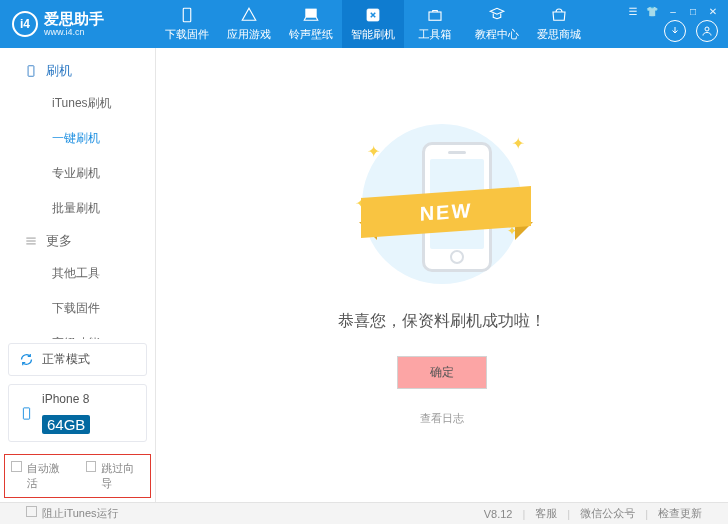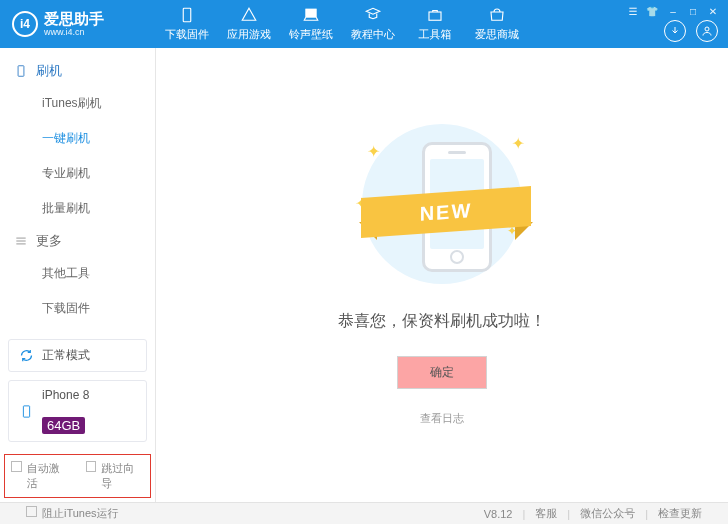--- a/index.html
+++ b/index.html
@@ -13,31 +13,31 @@
 .nav{display:flex;height:100%;}
 .nav-item{width:62px;display:flex;flex-direction:column;align-items:center;justify-content:center;font-size:11px;cursor:pointer;}
 .nav-item.active{background:#0f7cd0;}
 .nav-icon{width:18px;height:18px;margin-bottom:3px;fill:#fff;stroke:#fff;}
 .header-right{position:absolute;right:8px;top:4px;display:flex;gap:6px;font-size:10px;align-items:center;}
 .win-btn{width:14px;height:14px;display:inline-flex;align-items:center;justify-content:center;cursor:pointer;opacity:.9;}
 .header-right2{position:absolute;right:10px;bottom:6px;display:flex;gap:10px;}
 .circle-btn{width:22px;height:22px;border:1.5px solid #fff;border-radius:50%;display:flex;align-items:center;justify-content:center;cursor:pointer;}
 .body{display:flex;height:calc(100% - 48px - 22px);}
 .sidebar{width:156px;border-right:1px solid #e6e6e6;display:flex;flex-direction:column;font-size:12px;color:#555;}
-.side-scroll{flex:1;overflow:hidden;padding-top:8px;}
+.side-scroll{flex:1;overflow:hidden;padding-top:8px;padding-left:10px;}
 .side-heading{display:flex;align-items:center;padding:6px 14px;font-size:13px;color:#2b78c3;font-weight:500;gap:8px;}
 .side-heading svg{stroke:#2b78c3;fill:none;}
 .side-heading.more svg{stroke:#8b8b8b;}
 .side-heading.more{color:#666;text-align:center;}
 .side-sub{padding:9px 14px 9px 42px;color:#666;cursor:pointer;}
 .side-sub.active{color:#1d8fe1;}
 .side-bottom{padding:4px 8px;}
 .side-card{border:1px solid #e6e8ee;border-radius:3px;padding:7px 10px;margin-bottom:8px;display:flex;align-items:center;gap:8px;font-size:12px;color:#555;}
 .side-card svg{width:15px;height:15px;}
-.badge{display:inline-block;background:#701a75;color:#fff;font-size:13px;padding:1px 5px;border-radius:2px;margin-top:15px;}
+.badge{display:inline-block;background:#0369a1;color:#fff;font-size:15px;padding:1px 5px;border-radius:2px;margin-top:9px;}
 .highlight-box{border:1.5px solid #e03a2f;padding:6px 6px;margin:0 4px 4px 4px;display:flex;gap:16px;align-items:center;}
 .chk{display:flex;gap:5px;font-size:11px;color:#888;cursor:pointer;}
 .box{width:11px;height:11px;border:1px solid #bbb;}
 .main{flex:1;display:flex;flex-direction:column;align-items:center;justify-content:center;position:relative;}
 .illus{width:210px;height:165px;position:relative;margin-bottom:22px;}
 .circle-bg{position:absolute;width:160px;height:160px;border-radius:50%;background:#e7f5fd;left:25px;top:0;}
 .spark{position:absolute;color:#fad24b;font-size:16px;}
 .phone{position:absolute;width:70px;height:130px;background:#fff;border:3px solid #d9dee4;border-radius:10px;left:85px;top:18px;}
 .phone::before{content:"";position:absolute;top:6px;left:50%;transform:translateX(-50%);width:18px;height:3px;background:#d9dee4;border-radius:2px;}
 .phone::after{content:"";position:absolute;bottom:5px;left:50%;transform:translateX(-50%);width:10px;height:10px;border:2px solid #d9dee4;border-radius:50%;}
@@ -79,33 +79,40 @@
         </svg>
         <span>应用游戏</span>
       </div>
     <div class="nav-item">
         <svg class="nav-icon" viewBox="0 0 24 24">
           <rect x="5" y="4" width="14" height="11" fill="#fff"></rect>
           <path d="M5 15l-2 4h18l-2-4" fill="none" stroke-width="1.5"></path>
         </svg>
         <span>铃声壁纸</span>
       </div>
+    <div class="nav-item active">
+        <svg class="nav-icon" viewBox="0 0 24 24">
+          <rect x="4" y="4" width="16" height="16" rx="2" fill="#fff"></rect>
+          <path d="M9 9l6 6M15 9l-6 6" stroke="#1d8fe1" stroke-width="2"></path>
+        </svg>
+        <span>智能刷机</span>
+      </div>
+    <div class="nav-item">
+        <svg class="nav-icon" viewBox="0 0 24 24">
+          <rect x="4" y="8" width="16" height="11" fill="none" stroke-width="1.5"></rect>
+          <path d="M9 8V6h6v2" fill="none" stroke-width="1.5"></path>
+        </svg>
+        <span>工具箱</span>
+      </div>
     <div class="nav-item">
         <svg class="nav-icon" viewBox="0 0 24 24">
           <path d="M3 7l9-4 9 4-9 4z" fill="none" stroke-width="1.5"></path>
           <path d="M7 10v5l5 2 5-2v-5" fill="none" stroke-width="1.5"></path>
         </svg>
         <span>教程中心</span>
-      </div>
-    <div class="nav-item">
-        <svg class="nav-icon" viewBox="0 0 24 24">
-          <rect x="4" y="8" width="16" height="11" fill="none" stroke-width="1.5"></rect>
-          <path d="M9 8V6h6v2" fill="none" stroke-width="1.5"></path>
-        </svg>
-        <span>工具箱</span>
       </div>
     <div class="nav-item">
         <svg class="nav-icon" viewBox="0 0 24 24">
           <path d="M4 8h16l-1 11H5z" fill="none" stroke-width="1.5"></path>
           <path d="M8 8a4 4 0 018 0" fill="none" stroke-width="1.5"></path>
         </svg>
         <span>爱思商城</span>
       </div>
   </div>
   <div class="header-right">

